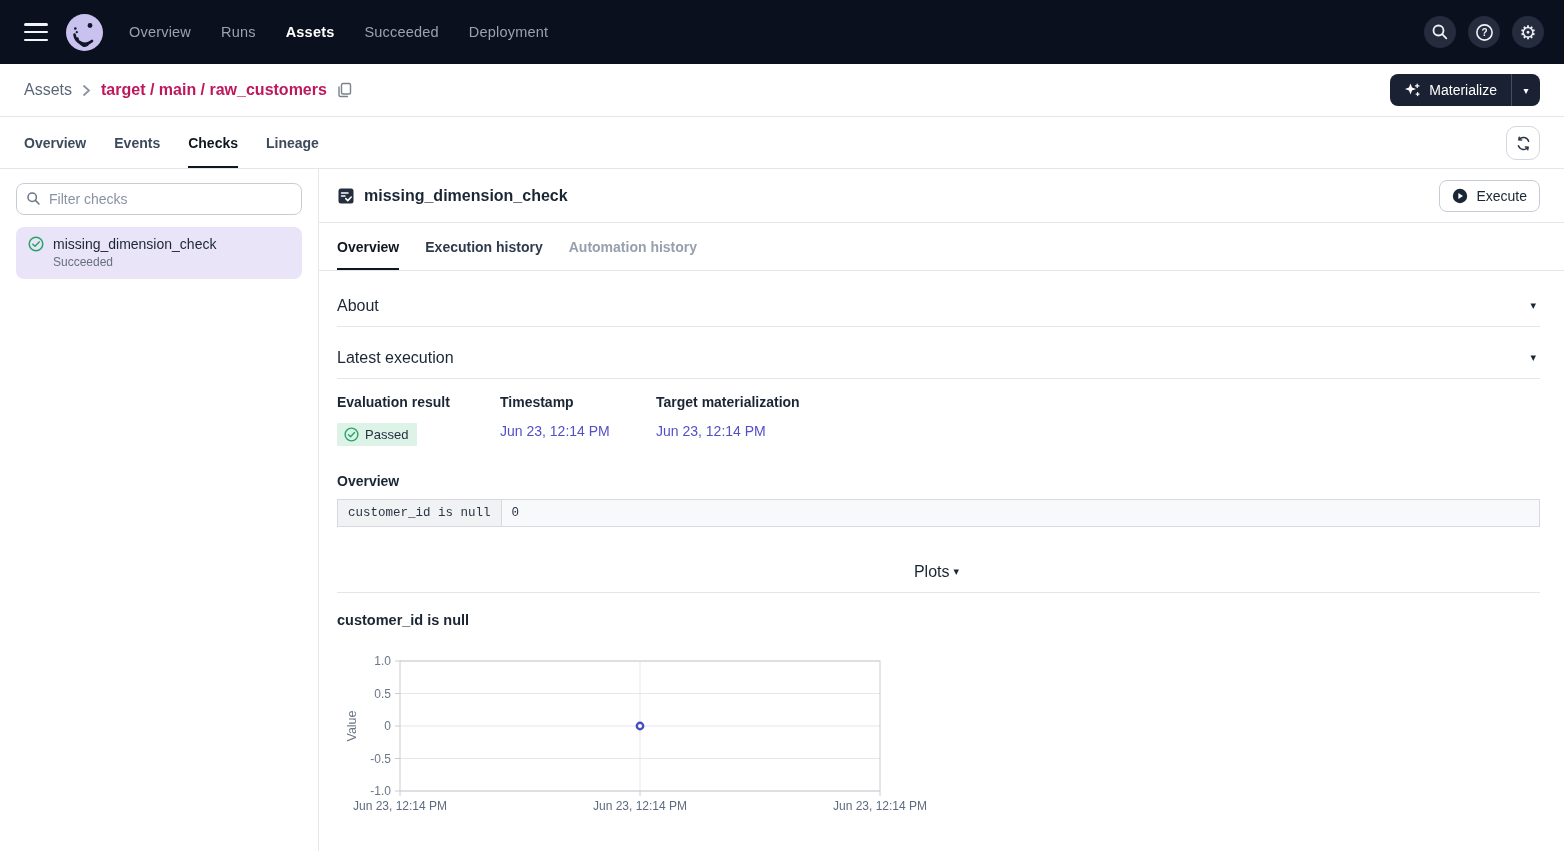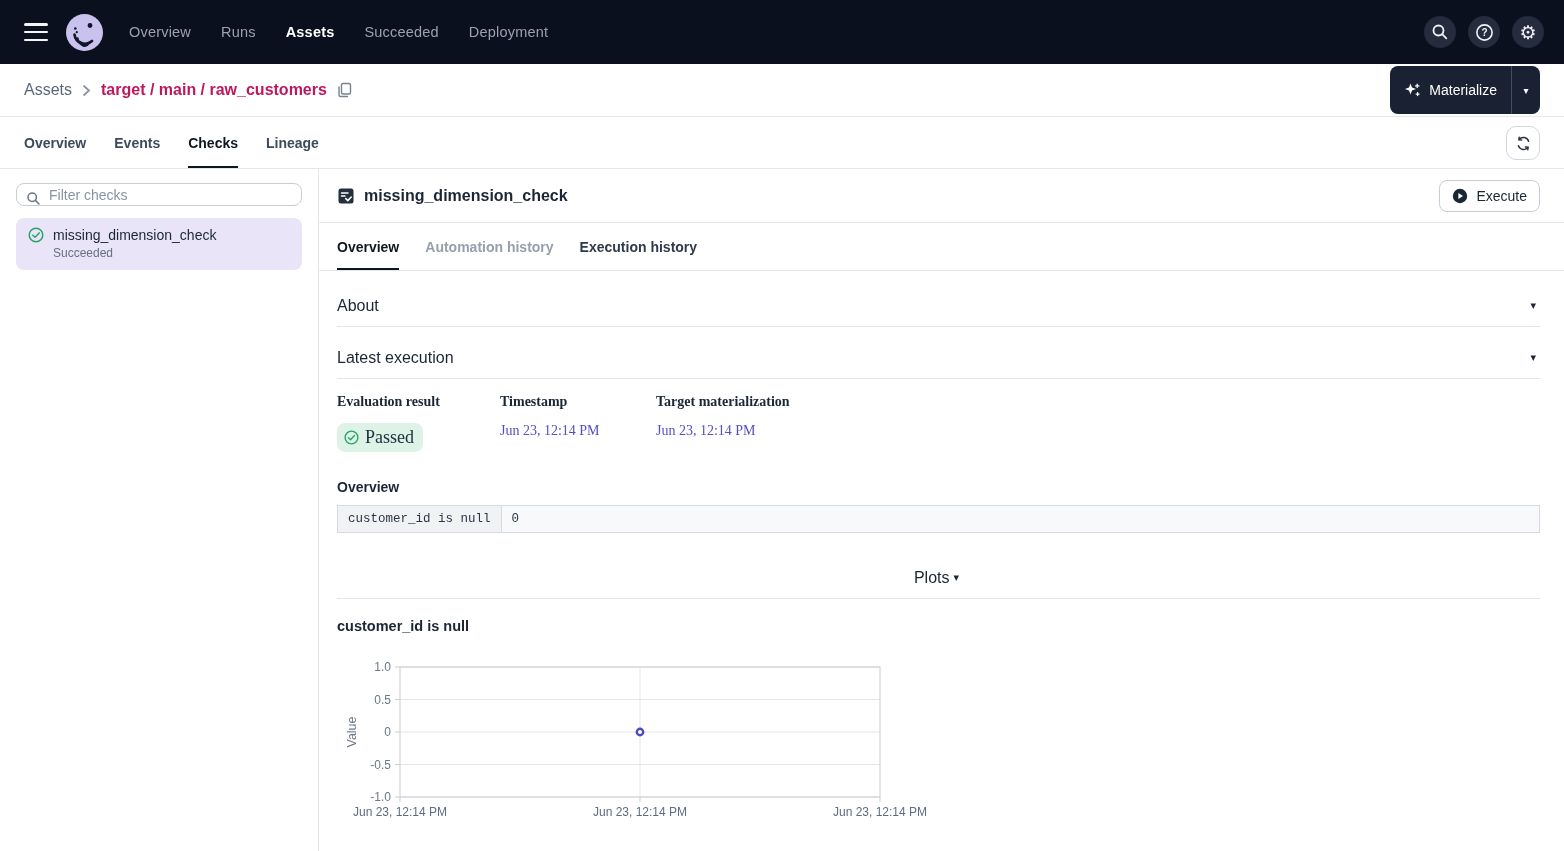--- a/index.html
+++ b/index.html
@@ -18,41 +18,41 @@
   .nav-icon-btn { width:32px; height:32px; border-radius:50%; background:#242C3E; display:flex; align-items:center; justify-content:center; cursor:pointer; }
   .gear-glyph { color:#EDEFF4; font-size:19px; line-height:1; }
 
   
   .crumb-bar { height:52px; display:flex; align-items:center; padding:0 24px; }
   .crumb-root { font-size:16px; color:#5A6779; cursor:pointer; }
   .crumb-sep { margin:0 10px; color:#8A93A3; display:flex; align-items:center; }
   .crumb-path { font-size:16px; font-weight:bold; color:#be185d; }
   .copy-btn { margin-left:10px; cursor:pointer; display:flex; align-items:center; }
   .crumb-actions { margin-left:auto; display:flex; align-items:center; }
-  .materialize-split { display:flex; height:48px; border-radius:8px; overflow:hidden; background:#1A2132; cursor:pointer; }
+  .materialize-split { display:flex; height:32px; border-radius:8px; overflow:hidden; background:#1A2132; cursor:pointer; }
   .materialize-main { display:flex; align-items:center; gap:8px; padding:0 14px; color:#fff; font-size:14px; }
   .materialize-sep { width:1px; background:#454D61; margin:0; }
   .materialize-caret { width:28px; display:flex; align-items:center; justify-content:center; color:#fff; font-size:10px; }
 
   .hr { height:1px; background:#E3E6EA; }
 
   
   .asset-tabs { height:51px; display:flex; align-items:stretch; padding:0 24px; position:relative; }
   .asset-tab { display:flex; align-items:center; margin-right:28px; font-size:14px; font-weight:bold; color:#3D4A5C; cursor:pointer; border-bottom:2px solid transparent; padding-top:2px; }
   .asset-tab.active { color:#10161F; border-bottom-color:#10161F; }
   .refresh-btn { position:absolute; right:24px; top:9px; width:34px; height:34px; border:1px solid #D2D6DD; border-radius:10px; background:#fff; display:flex; align-items:center; justify-content:center; cursor:pointer; }
 
   
   .content-row { display:flex; height:683px; }
   .checks-panel { width:319px; flex:0 0 auto; border-right:1px solid #E3E6EA; display:flex; flex-direction:column; }
   .checks-head { height:54px; display:flex; align-items:center; justify-content:space-between; padding:0 16px 0 24px; border-bottom:1px solid #E3E6EA; }
   .checks-title { font-size:16px; font-weight:bold; }
   .pill-btn { display:flex; align-items:center; gap:8px; height:32px; padding:0 12px; background:#fff; border:1px solid #C8CDD5; border-radius:8px; font-size:14px; color:#1B2635; cursor:pointer; white-space:nowrap; }
   .filter-wrap { margin:14px 16px 10px 16px; position:relative; }
-  .filter-input { width:100%; height:23px; border:1px solid #C8CDD5; border-radius:8px; padding:0 10px 0 32px; font-size:14px; color:#1B2635; outline:none; font-family:"Liberation Sans", sans-serif; }
+  .filter-input { width:100%; height:32px; border:1px solid #C8CDD5; border-radius:8px; padding:0 10px 0 32px; font-size:14px; color:#1B2635; outline:none; font-family:"Liberation Sans", sans-serif; }
   .filter-input::placeholder { color:#8A93A3; }
   .filter-search-icon { position:absolute; left:10px; top:8px; }
   .check-item { margin:2px 16px; background:#E9E4F8; border-radius:8px; padding:9px 12px 10px 12px; cursor:pointer; }
   .check-item-top { display:flex; align-items:center; gap:9px; }
   .check-item-name { font-size:14px; color:#1B2635; }
   .check-item-status { font-size:12px; color:#67717E; margin:3px 0 0 25px; }
 
   .check-detail { flex:1; display:flex; flex-direction:column; min-width:0; }
   .detail-head { height:54px; display:flex; align-items:center; padding:0 24px 0 18px; border-bottom:1px solid #E3E6EA; }
   .detail-title-wrap { display:flex; align-items:center; gap:9px; }
@@ -61,27 +61,27 @@
   .detail-tab { display:flex; align-items:center; margin-right:26px; font-size:14px; font-weight:bold; color:#2E3A4B; cursor:pointer; border-bottom:2px solid transparent; padding-top:2px; }
   .detail-tab.active { color:#10161F; border-bottom-color:#10161F; }
   .detail-tab.muted { color:#96A0AD; }
 
   .detail-body { padding:0 24px 0 18px; overflow:hidden; }
   .section-head { margin-top:14px; height:42px; display:flex; align-items:center; justify-content:space-between; border-bottom:1px solid #E3E6EA; }
   .section-title { font-size:16px; font-weight:normal; }
   .caret-btn { cursor:pointer; color:#1B2635; font-size:11px; padding:0 4px; }
   .about-body { font-size:14px; margin:15px 0 8px 0; color:#1B2635; }
 
-  .exec-grid { display:flex; margin-top:15px;font-family:Liberation Serif, serif; }
+  .exec-grid { display:flex; margin-top:15px; }
   .exec-col-1 { width:163px; }
   .exec-col-2 { width:156px; }
   .exec-label { font-size:14px; font-weight:bold; color:#1B2635; }
   .exec-value { margin-top:13px; font-size:14px; }
   .link-ts { color:#544FC7; cursor:pointer; }
-  .passed-badge { display:inline-flex; align-items:center; gap:6px; background:#DEF3E7; border-radius:8px; padding:4px 9px 4px 7px; font-size:18px; color:#233041; }
+  .passed-badge { display:inline-flex; align-items:center; gap:6px; background:#DEF3E7; border-radius:1px; padding:4px 9px 4px 7px; font-size:13px; color:#233041; }
 
   .meta-heading { margin-top:27px; font-size:14px; font-weight:bold; }
   .meta-table { margin-top:10px; width:100%; border:1px solid #D6D9DF; border-collapse:collapse; }
   .meta-table td { font-family:"Liberation Mono","DejaVu Sans Mono", monospace; font-size:12.5px; color:#2A3545; padding:6px 10px; }
   .meta-key { width:152px; background:#F1F2F4; border-right:1px solid #D6D9DF; white-space:nowrap; }
   .meta-val { background:#F8F9FA; }
 
   .plot-title { margin-top:19px; font-size:14.5px; font-weight:bold; }
   .chart-wrap { margin-top:25px; margin-left:8px; }
 </style>
@@ -224,22 +224,22 @@
             <circle cx="8" cy="8" r="7.2" fill="#1B2635"></circle>
             <path d="M6.4 5.1 L11 8 L6.4 10.9 Z" fill="#FFFFFF"></path>
           </svg>
           <span>Execute</span>
         </button>
       </div>
     </div>
 
     <div class="detail-tabs">
       <div class="detail-tab active">Overview</div>
+      <div class="detail-tab">Execution history</div>
       <div class="detail-tab muted">Automation history</div>
-      <div class="detail-tab">Execution history</div>
     </div>
 
     <div class="detail-body">
 
       <div class="section-head">
         <span class="section-title">About</span>
         <span class="caret-btn"><span>▾</span></span>
       </div>
 
       <div class="section-head" style="margin-top:10px;">

